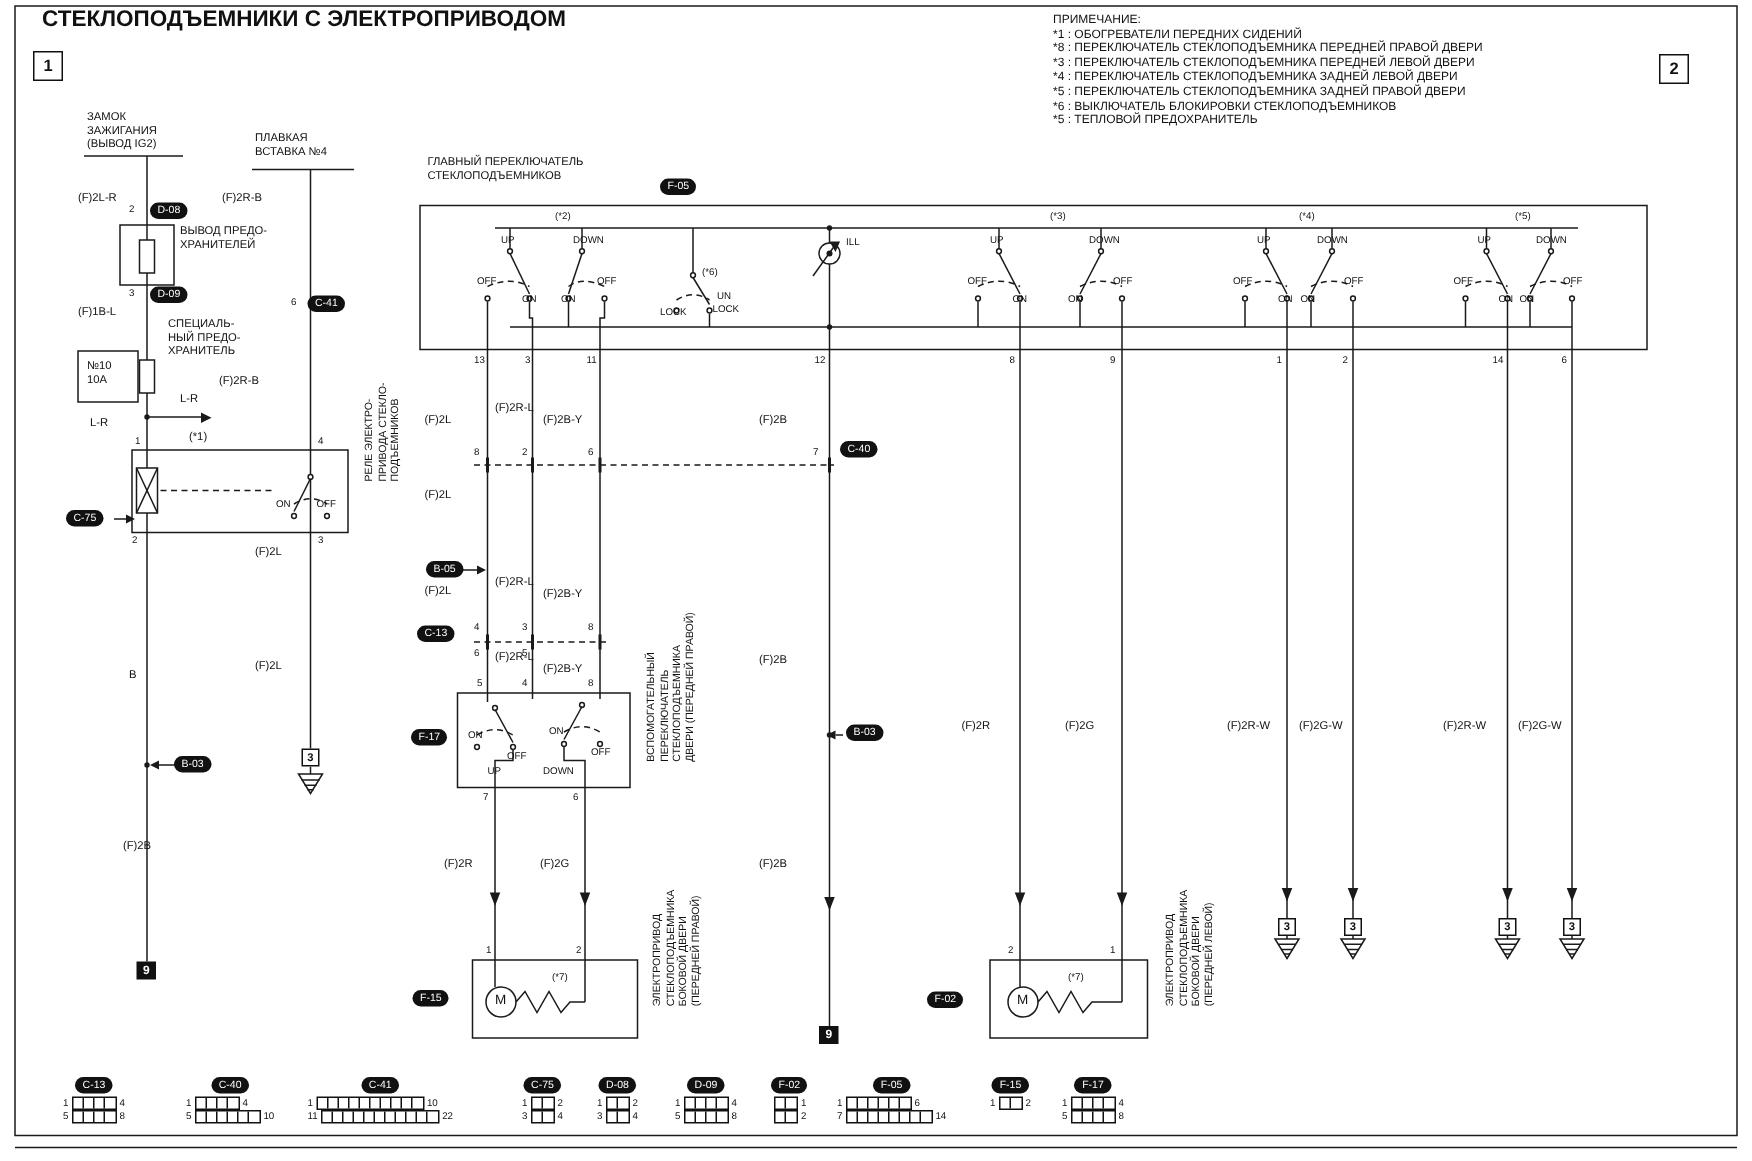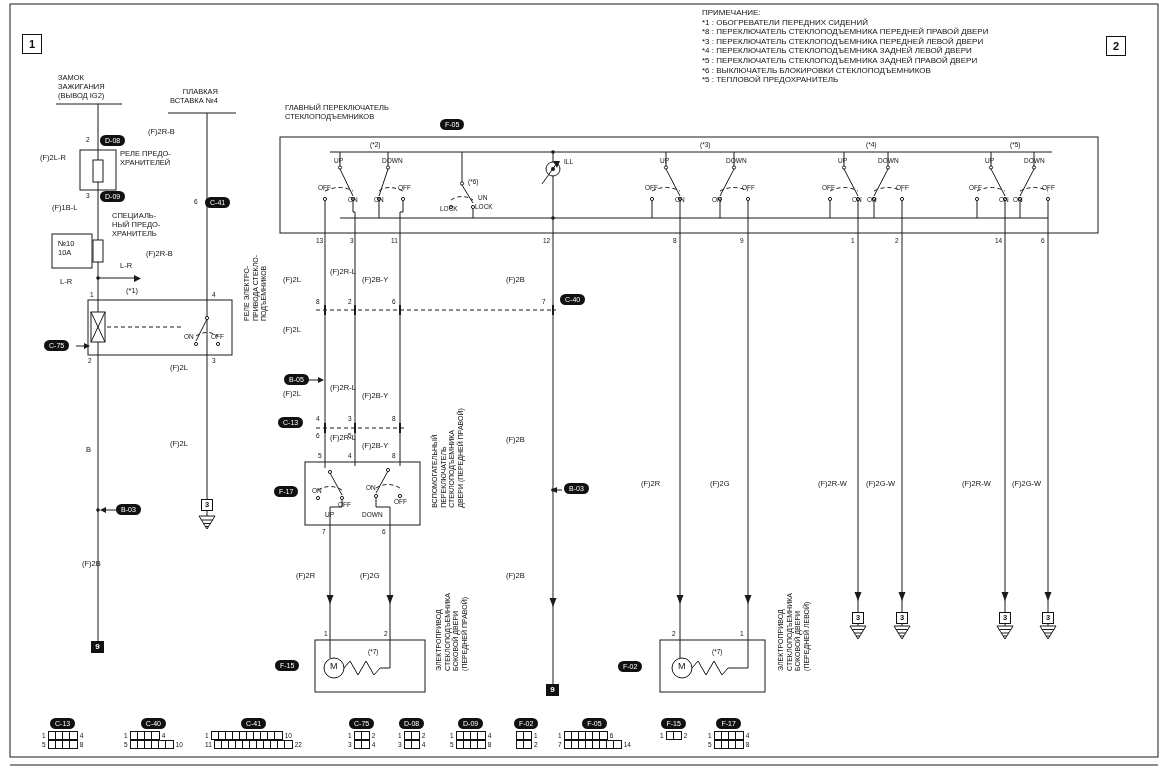--- a/index.html
+++ b/index.html
@@ -221,20 +221,21 @@
       <circle cx="977" cy="199" r="1.6" class="w"></circle>
       <circle cx="1005" cy="199" r="1.6" class="w"></circle>
       <circle cx="1020" cy="199" r="1.6" class="w"></circle>
       <circle cx="1048" cy="199" r="1.6" class="w"></circle>
       <line x1="977" y1="201" x2="977" y2="218"></line>
       <line x1="1005" y1="201" x2="1005" y2="233"></line>
       <line x1="1020" y1="201" x2="1020" y2="218"></line>
       <line x1="1048" y1="201" x2="1048" y2="233"></line>
     </svg>
 
+  <div class="title">СТЕКЛОПОДЪЕМНИКИ С ЭЛЕКТРОПРИВОДОМ</div>
   <div class="pagebox" style="left:22px;top:34px">1</div>
   <div class="pagebox" style="left:1106px;top:36px">2</div>
 
   <div class="notes">
     <div>ПРИМЕЧАНИЕ:</div>
     <div id="notes-list">
         <div class="">*1 : ОБОГРЕВАТЕЛИ ПЕРЕДНИХ СИДЕНИЙ</div>
         <div class="">*8 : ПЕРЕКЛЮЧАТЕЛЬ СТЕКЛОПОДЪЕМНИКА ПЕРЕДНЕЙ ПРАВОЙ ДВЕРИ</div>
         <div class="">*3 : ПЕРЕКЛЮЧАТЕЛЬ СТЕКЛОПОДЪЕМНИКА ПЕРЕДНЕЙ ЛЕВОЙ ДВЕРИ</div>
         <div class="">*4 : ПЕРЕКЛЮЧАТЕЛЬ СТЕКЛОПОДЪЕМНИКА ЗАДНЕЙ ЛЕВОЙ ДВЕРИ</div>
@@ -243,26 +244,26 @@
         <div class="">*5 : ТЕПЛОВОЙ ПРЕДОХРАНИТЕЛЬ</div>
       </div>
   </div>
 
   <div id="overlay">
       <div class="comp" style="left: 58px; top: 74px;">
         <div class="">ЗАМОК</div>
         <div class="">ЗАЖИГАНИЯ</div>
         <div class="">(ВЫВОД IG2)</div>
       </div>
-      <div class="comp" style="left: 170px; top: 88px; text-align: right;">
+      <div class="comp" style="left: 170px; top: 88px;">
         <div class="">ПЛАВКАЯ</div>
         <div class="">ВСТАВКА №4</div>
       </div>
       <div class="comp" style="left: 120px; top: 150px;">
-        <div class="">РЕЛЕ ПРЕДО-</div>
+        <div class="">ВЫВОД ПРЕДО-</div>
         <div class="">ХРАНИТЕЛЕЙ</div>
       </div>
       <div class="comp" style="left: 112px; top: 212px;">
         <div class="">СПЕЦИАЛЬ-</div>
         <div class="">НЫЙ ПРЕДО-</div>
         <div class="">ХРАНИТЕЛЬ</div>
       </div>
       <div class="comp" style="left: 58px; top: 240px;">
         <div class="">№10</div>
         <div class="">10A</div>
@@ -287,21 +288,21 @@
         <div class="">СТЕКЛОПОДЪЕМНИКА</div>
         <div class="">БОКОВОЙ ДВЕРИ</div>
         <div class="">(ПЕРЕДНЕЙ ПРАВОЙ)</div>
       </div>
       <div class="vlabel" style="left: 794px; top: 632px;">
         <div class="">ЭЛЕКТРОПРИВОД</div>
         <div class="">СТЕКЛОПОДЪЕМНИКА</div>
         <div class="">БОКОВОЙ ДВЕРИ</div>
         <div class="">(ПЕРЕДНЕЙ ЛЕВОЙ)</div>
       </div>
-      <div class="lbl" style="left: 40px; top: 128px; margin-top: 26px;">(F)2L-R</div>
+      <div class="lbl" style="left: 52px; top: 128px;">(F)2L-R</div>
       <div class="lbl" style="left: 148px; top: 128px;">(F)2R-B</div>
       <div class="lbl" style="left: 52px; top: 204px;">(F)1B-L</div>
       <div class="lbl" style="left: 146px; top: 250px;">(F)2R-B</div>
       <div class="lbl" style="left: 120px; top: 262px;">L-R</div>
       <div class="lbl" style="left: 60px; top: 278px;">L-R</div>
       <div class="lbl" style="left: 126px; top: 287px;">(*1)</div>
       <div class="lbl" style="left: 86px; top: 446px;">B</div>
       <div class="lbl" style="left: 82px; top: 560px;">(F)2B</div>
       <div class="lbl" style="left: 170px; top: 364px;">(F)2L</div>
       <div class="lbl" style="left: 170px; top: 440px;">(F)2L</div>

